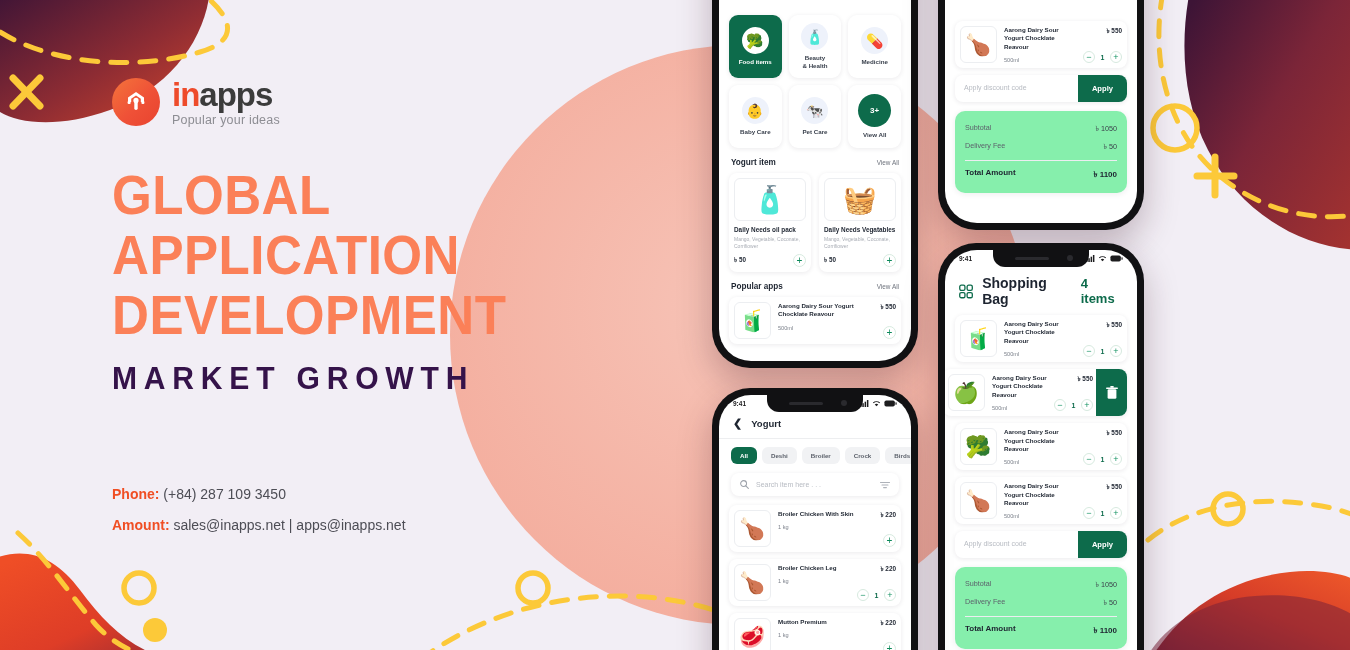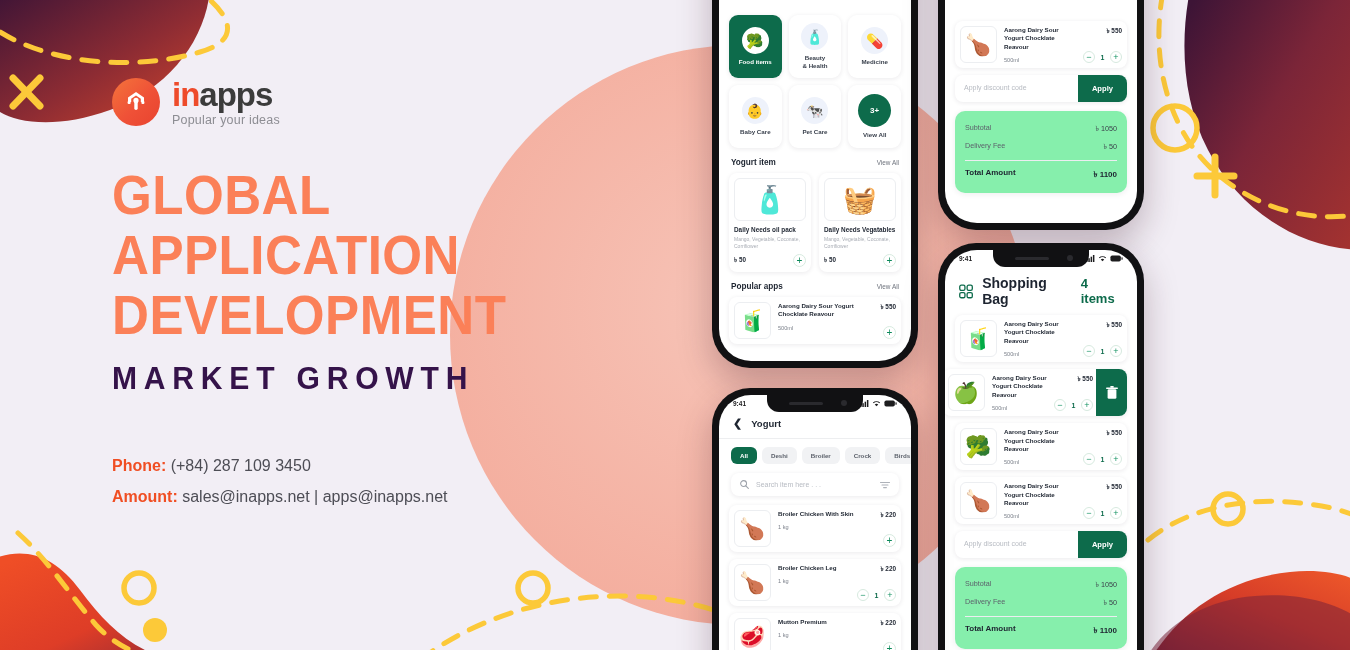--- a/index.html
+++ b/index.html
@@ -34,21 +34,21 @@
     font-size:55px; line-height:60px; font-weight:700;
     color:#fb8058; letter-spacing:0.5px;
     transform:scaleX(0.93); transform-origin:left center;
   }
   .sub-line {
     margin-top:16px; font-size:31px; font-weight:700;
     color:#35134a; letter-spacing:7px;
     transform:scaleX(0.97); transform-origin:left center;
   }
 
-  .contact { margin-top:53px; font-size:16px; line-height:31px; color:#4d4d55; }
+  .contact { margin-top:82px; font-size:14px; line-height:31px; color:#4d4d55; }
   .contact .lbl { color:#f04e23; font-weight:700; }
 
   
   .phone { position:absolute; z-index:6; background:#111113; border-radius:38px;
            box-shadow:0 14px 34px rgba(60,20,40,.28); padding:7px; }
   .screen { background:#ffffff; border-radius:32px; overflow:hidden; position:relative;
             width:100%; height:100%; }
   .notch { position:absolute; left:50%; transform:translateX(-50%); top:0;
            width:96px; height:17px; background:#111113; border-radius:0 0 12px 12px; z-index:9;}
   .notch .bar { position:absolute; left:22px; top:7px; width:34px; height:3px; background:#2a2a2e; border-radius:2px;}

